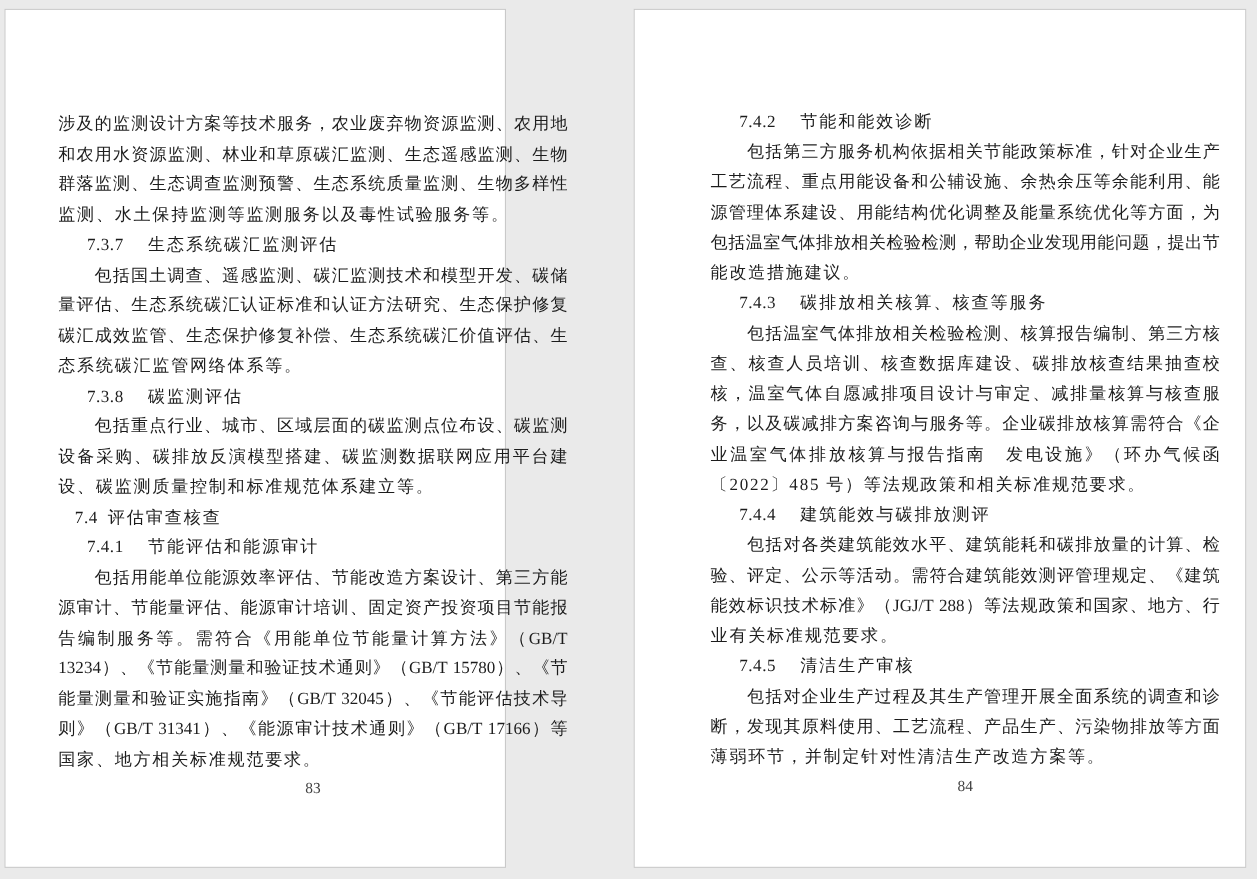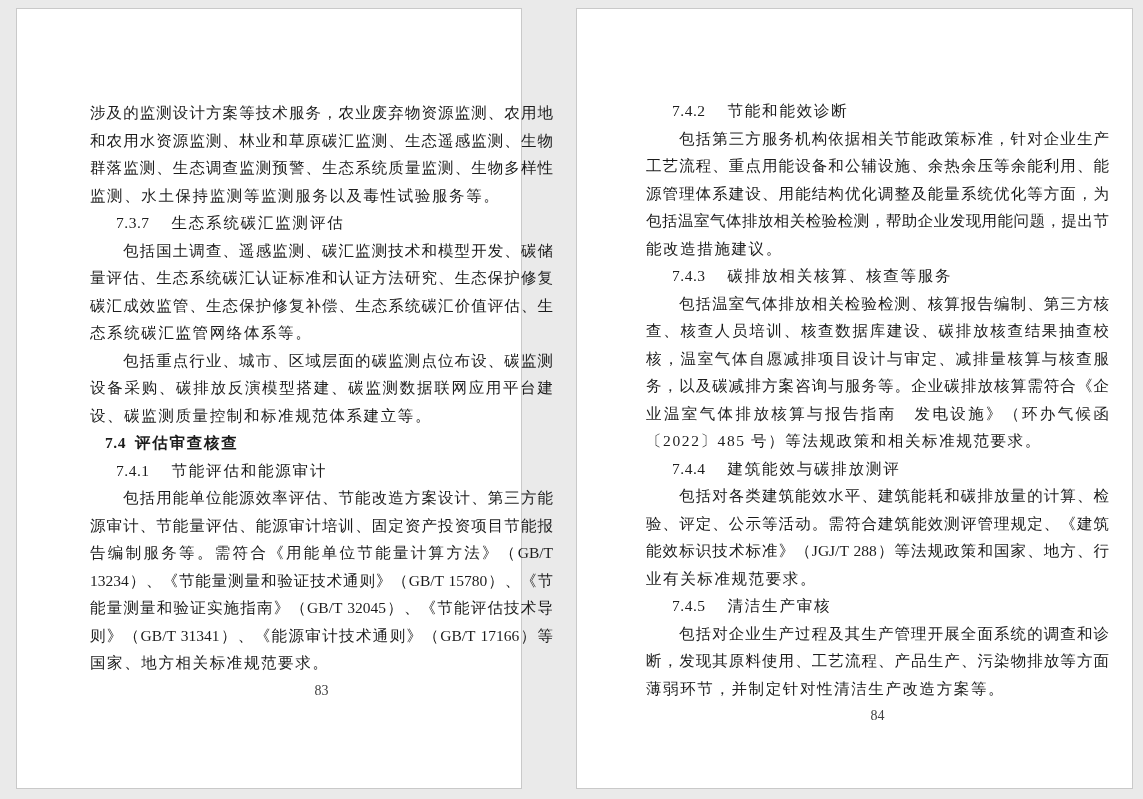--- a/index.html
+++ b/index.html
@@ -13,38 +13,38 @@
   }
   .page {
     position: absolute;
     top: 8px;
     height: 781px;
     background: #ffffff;
     border: 1px solid #c9c9c9;
     box-sizing: border-box;
     color: #1c1c1c;
   }
-  #page-left  { left: 16px;   width: 506px; padding: 90px 0 0 73px; }
+  #page-left  { left: 4px;   width: 456px; padding: 90px 0 0 48px; }
   #page-right { left: 576px; width: 557px; padding: 88px 0 0 69px; }
   .textblock { width: 463px; }
   .line {
     height: 27.5px;
     line-height: 27.5px;
     font-size: 15.5px;
     overflow: hidden;
     text-align: left;
   }
   .j {
     text-align: justify;
     text-align-last: justify;
   }
   .e { letter-spacing: 1.6px; }
   .ind { padding-left: 33px; }
   .h3 { padding-left: 26px; font-weight: normal; }
-  .h2 { padding-left: 15px; font-weight: bold; }
+  .h2 { padding-left: 15px; font-weight: normal; }
   .h3 .hnum { margin-right: 22px; letter-spacing: 0.5px; }
   .h2 .hnum { margin-right: 9px;  letter-spacing: 0.5px; }
   .htitle { letter-spacing: 1.8px; }
   .pagenum {
     height: 27.5px;
     line-height: 27.5px;
     width: 463px;
     text-align: center;
     font-size: 14px;
     color: #404040;
@@ -62,20 +62,23 @@
     <div class="line e">监测、水土保持监测等监测服务以及毒性试验服务等。</div>
 
     <div class="line h3">
       <span class="hnum">7.3.7</span><span class="htitle">生态系统碳汇监测评估</span>
     </div>
     <div class="line j ind">包括国土调查、遥感监测、碳汇监测技术和模型开发、碳储</div>
     <div class="line j">量评估、生态系统碳汇认证标准和认证方法研究、生态保护修复</div>
     <div class="line j">碳汇成效监管、生态保护修复补偿、生态系统碳汇价值评估、生</div>
     <div class="line e">态系统碳汇监管网络体系等。</div>
 
+    <div class="line h3">
+      <span class="hnum">7.3.8</span><span class="htitle">碳监测评估</span>
+    </div>
     <div class="line j ind">包括重点行业、城市、区域层面的碳监测点位布设、碳监测</div>
     <div class="line j">设备采购、碳排放反演模型搭建、碳监测数据联网应用平台建</div>
     <div class="line e">设、碳监测质量控制和标准规范体系建立等。</div>
 
     <div class="line h2">
       <span class="hnum">7.4</span><span class="htitle">评估审查核查</span>
     </div>
 
     <div class="line h3">
       <span class="hnum">7.4.1</span><span class="htitle">节能评估和能源审计</span>

